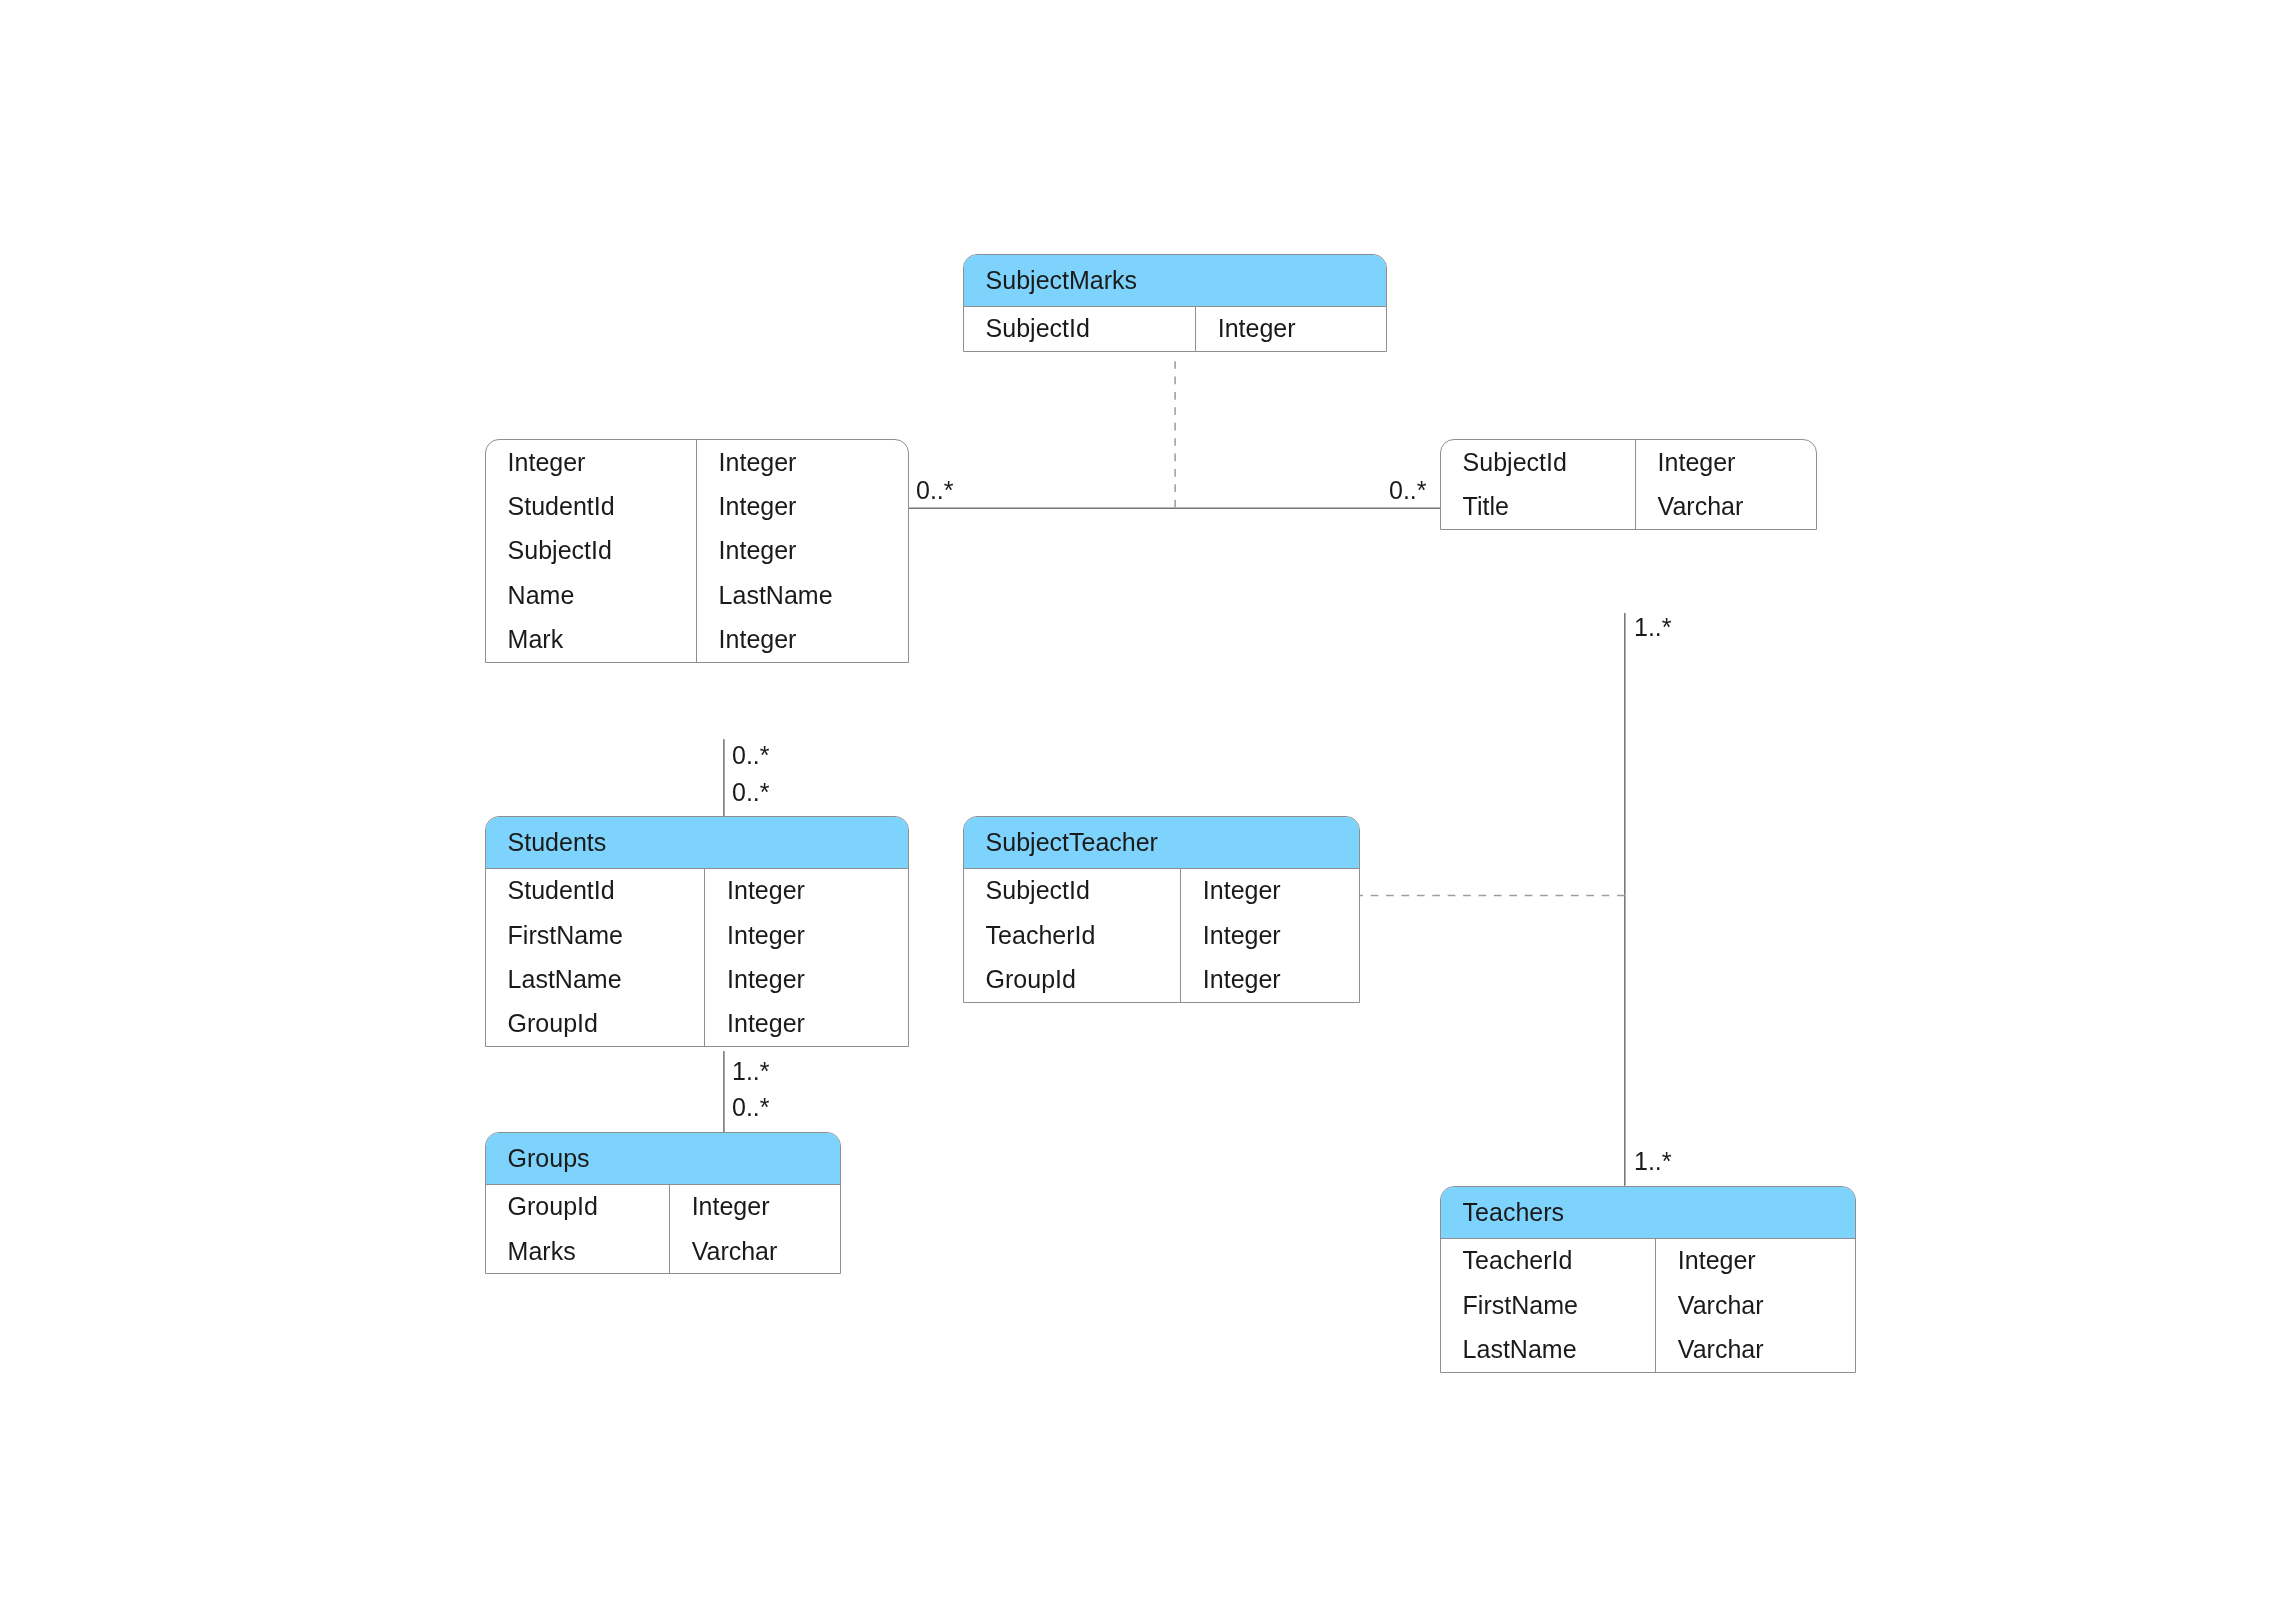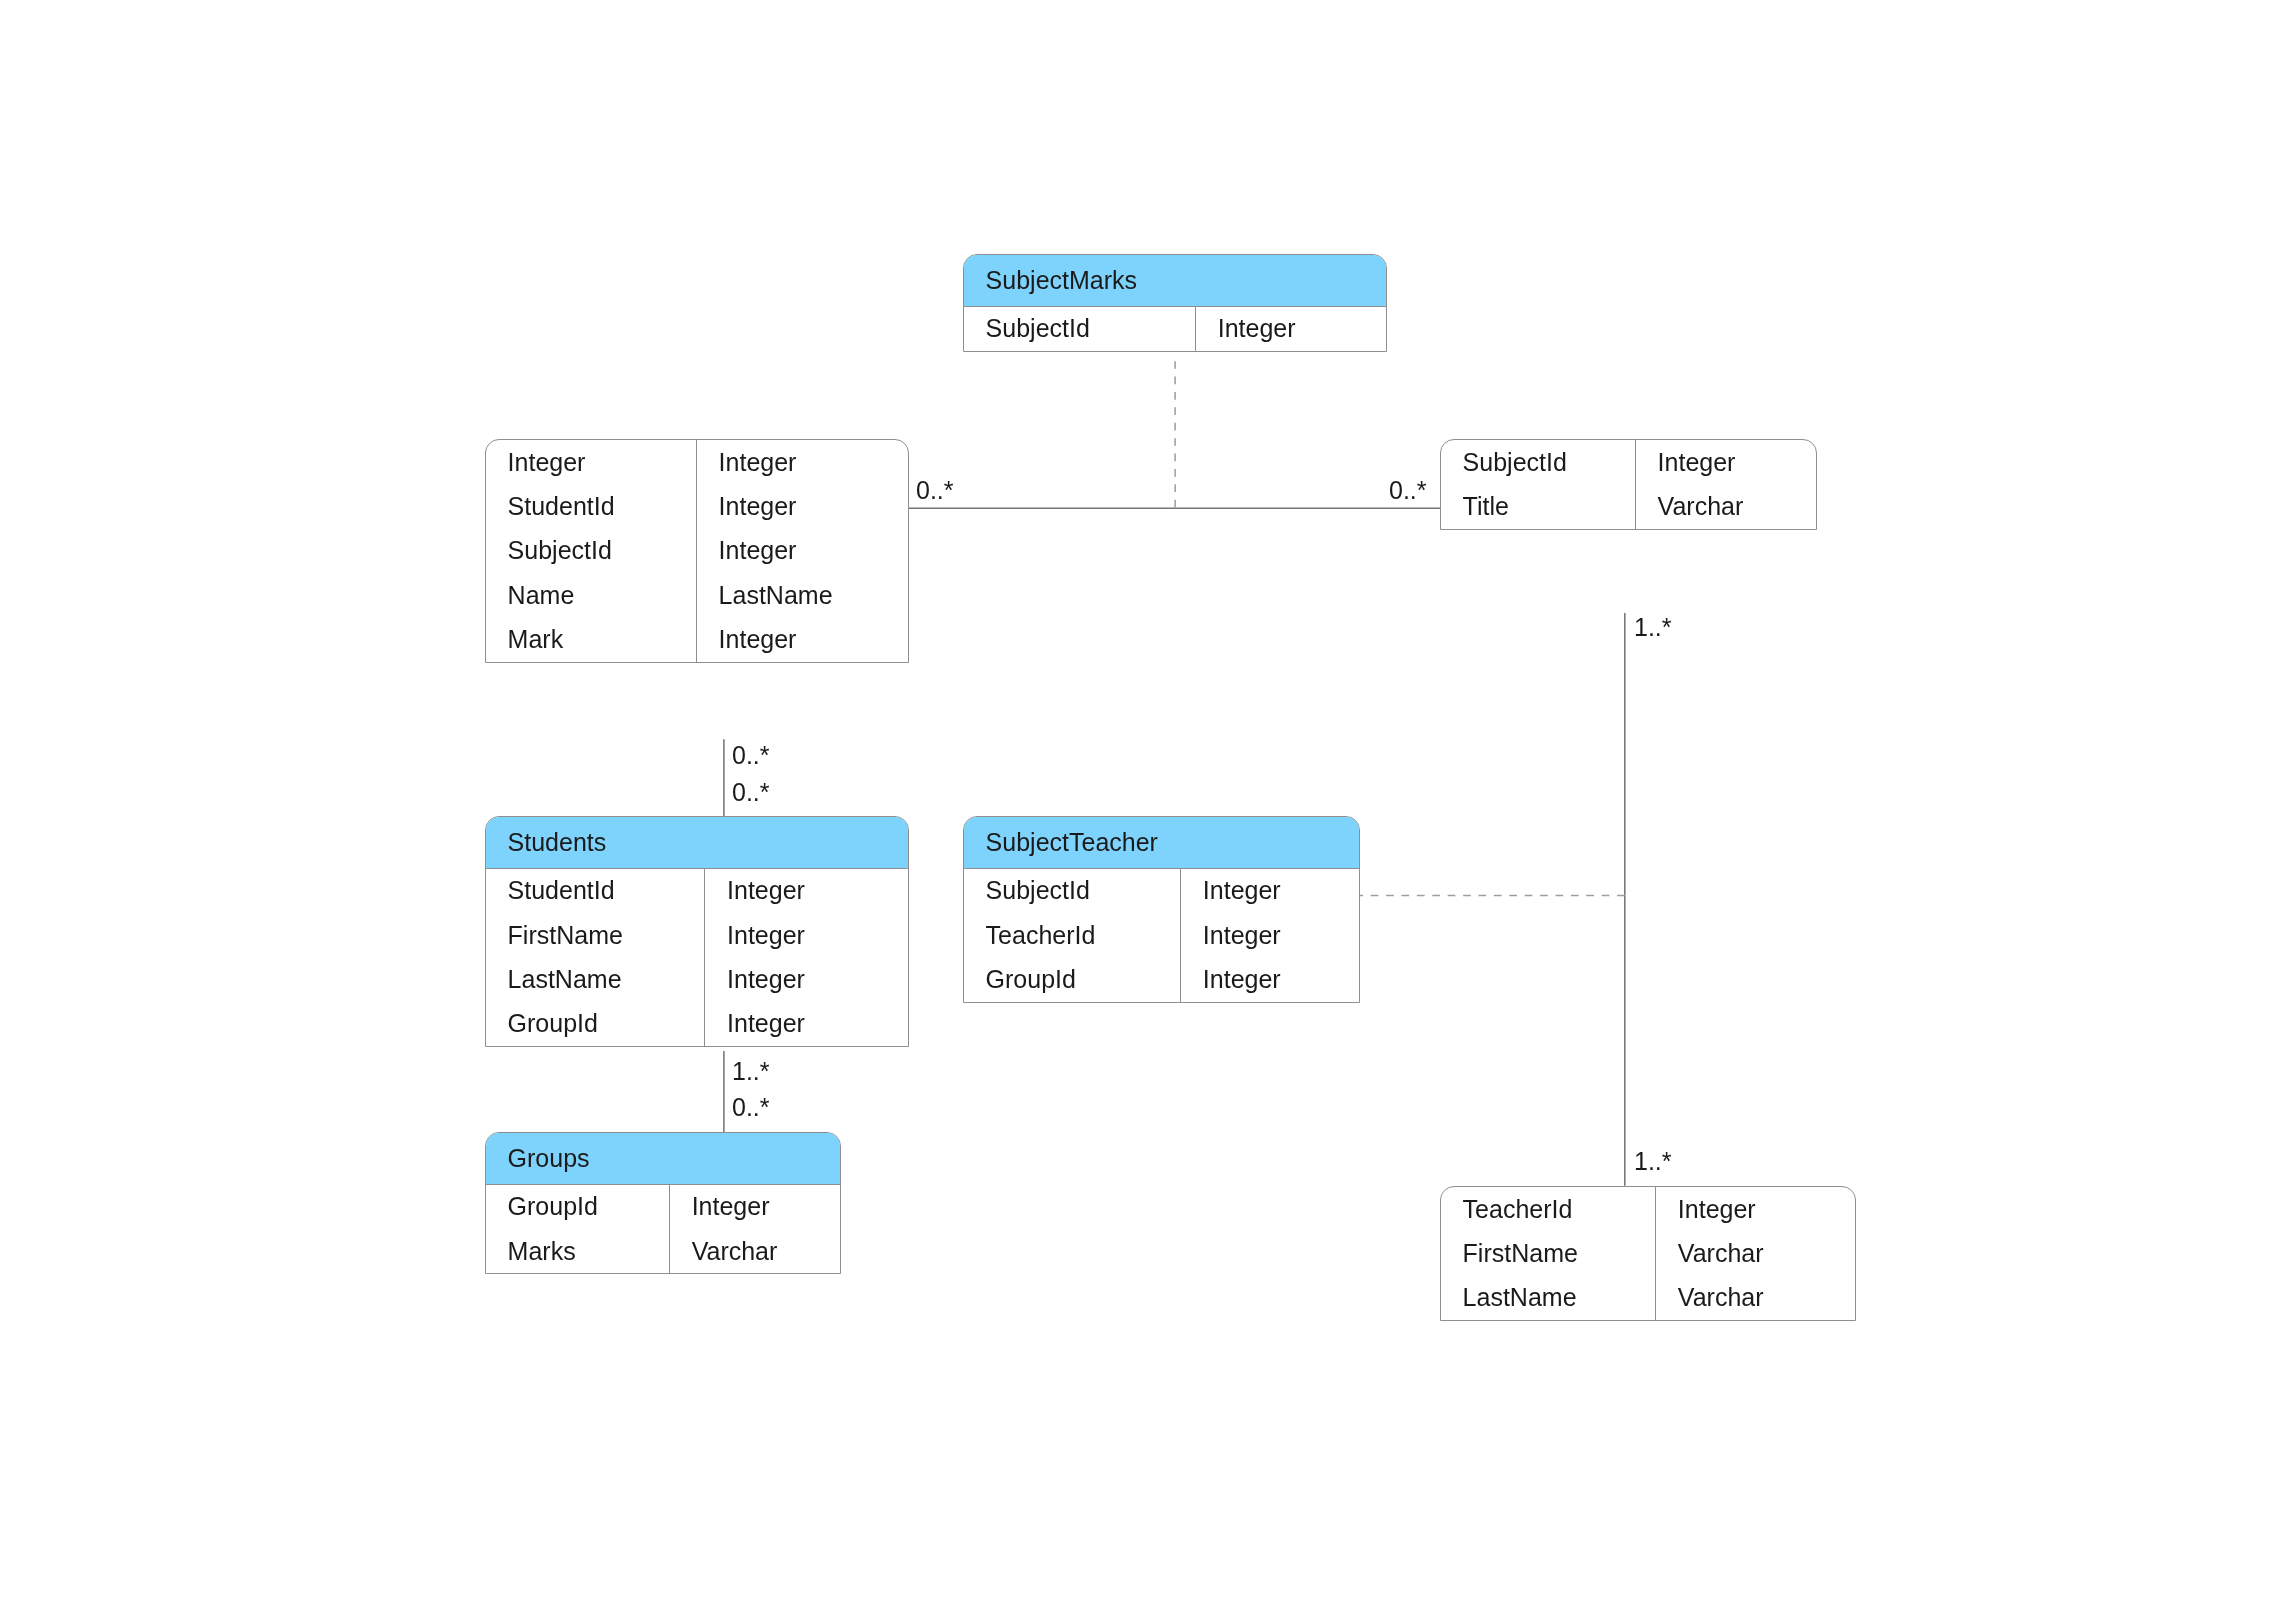--- a/index.html
+++ b/index.html
@@ -116,20 +116,21 @@
         <div class="field-name" style="width:52%">GroupId</div>
         <div class="field-type">Integer</div>
       </div>
     <div class="field-row">
         <div class="field-name" style="width:52%">Marks</div>
         <div class="field-type">Varchar</div>
       </div>
   </div>
 
   <div class="entity" style="left:1440px;top:1186px;width:416px">
+    <div class="entity-title">Teachers</div>
     <div class="field-row">
         <div class="field-name" style="width:52%">TeacherId</div>
         <div class="field-type">Integer</div>
       </div>
     <div class="field-row">
         <div class="field-name" style="width:52%">FirstName</div>
         <div class="field-type">Varchar</div>
       </div>
     <div class="field-row">
         <div class="field-name" style="width:52%">LastName</div>

